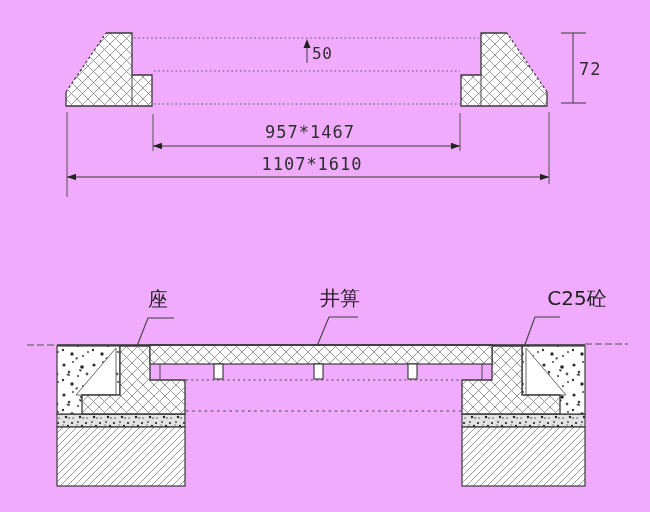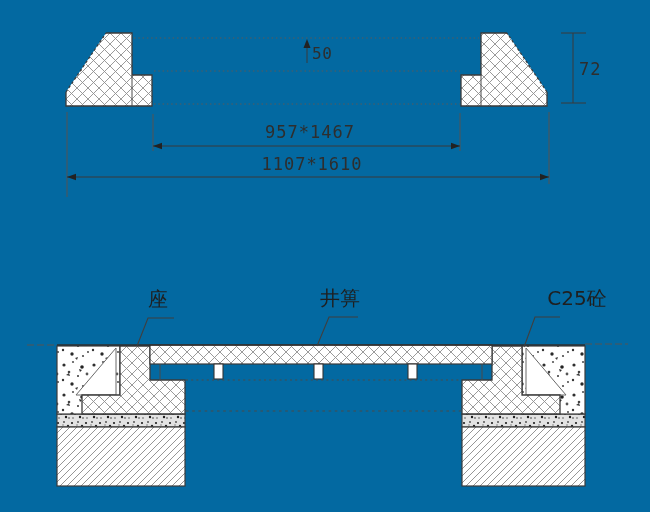--- a/index.html
+++ b/index.html
@@ -1,19 +1,19 @@
 <!DOCTYPE html>
 <html><head>
 <meta charset="utf-8">
 <style>
   html,body{margin:0;padding:0;background:#ffffff;}
   #stage{
     position:relative;
     width:650px;height:512px;
-    background:#0369a1;
+    background:#f0abfc;
     font-family:"DejaVu Sans","Liberation Sans",sans-serif;
     overflow:hidden;
   }
   svg{display:block;}
   text{fill:#2b2b2b;}
   .dim-text{
     font-family:"DejaVu Sans Mono","Liberation Mono",monospace;
     font-size:17px;
     letter-spacing:1px;
     fill:#2e2e2e;

